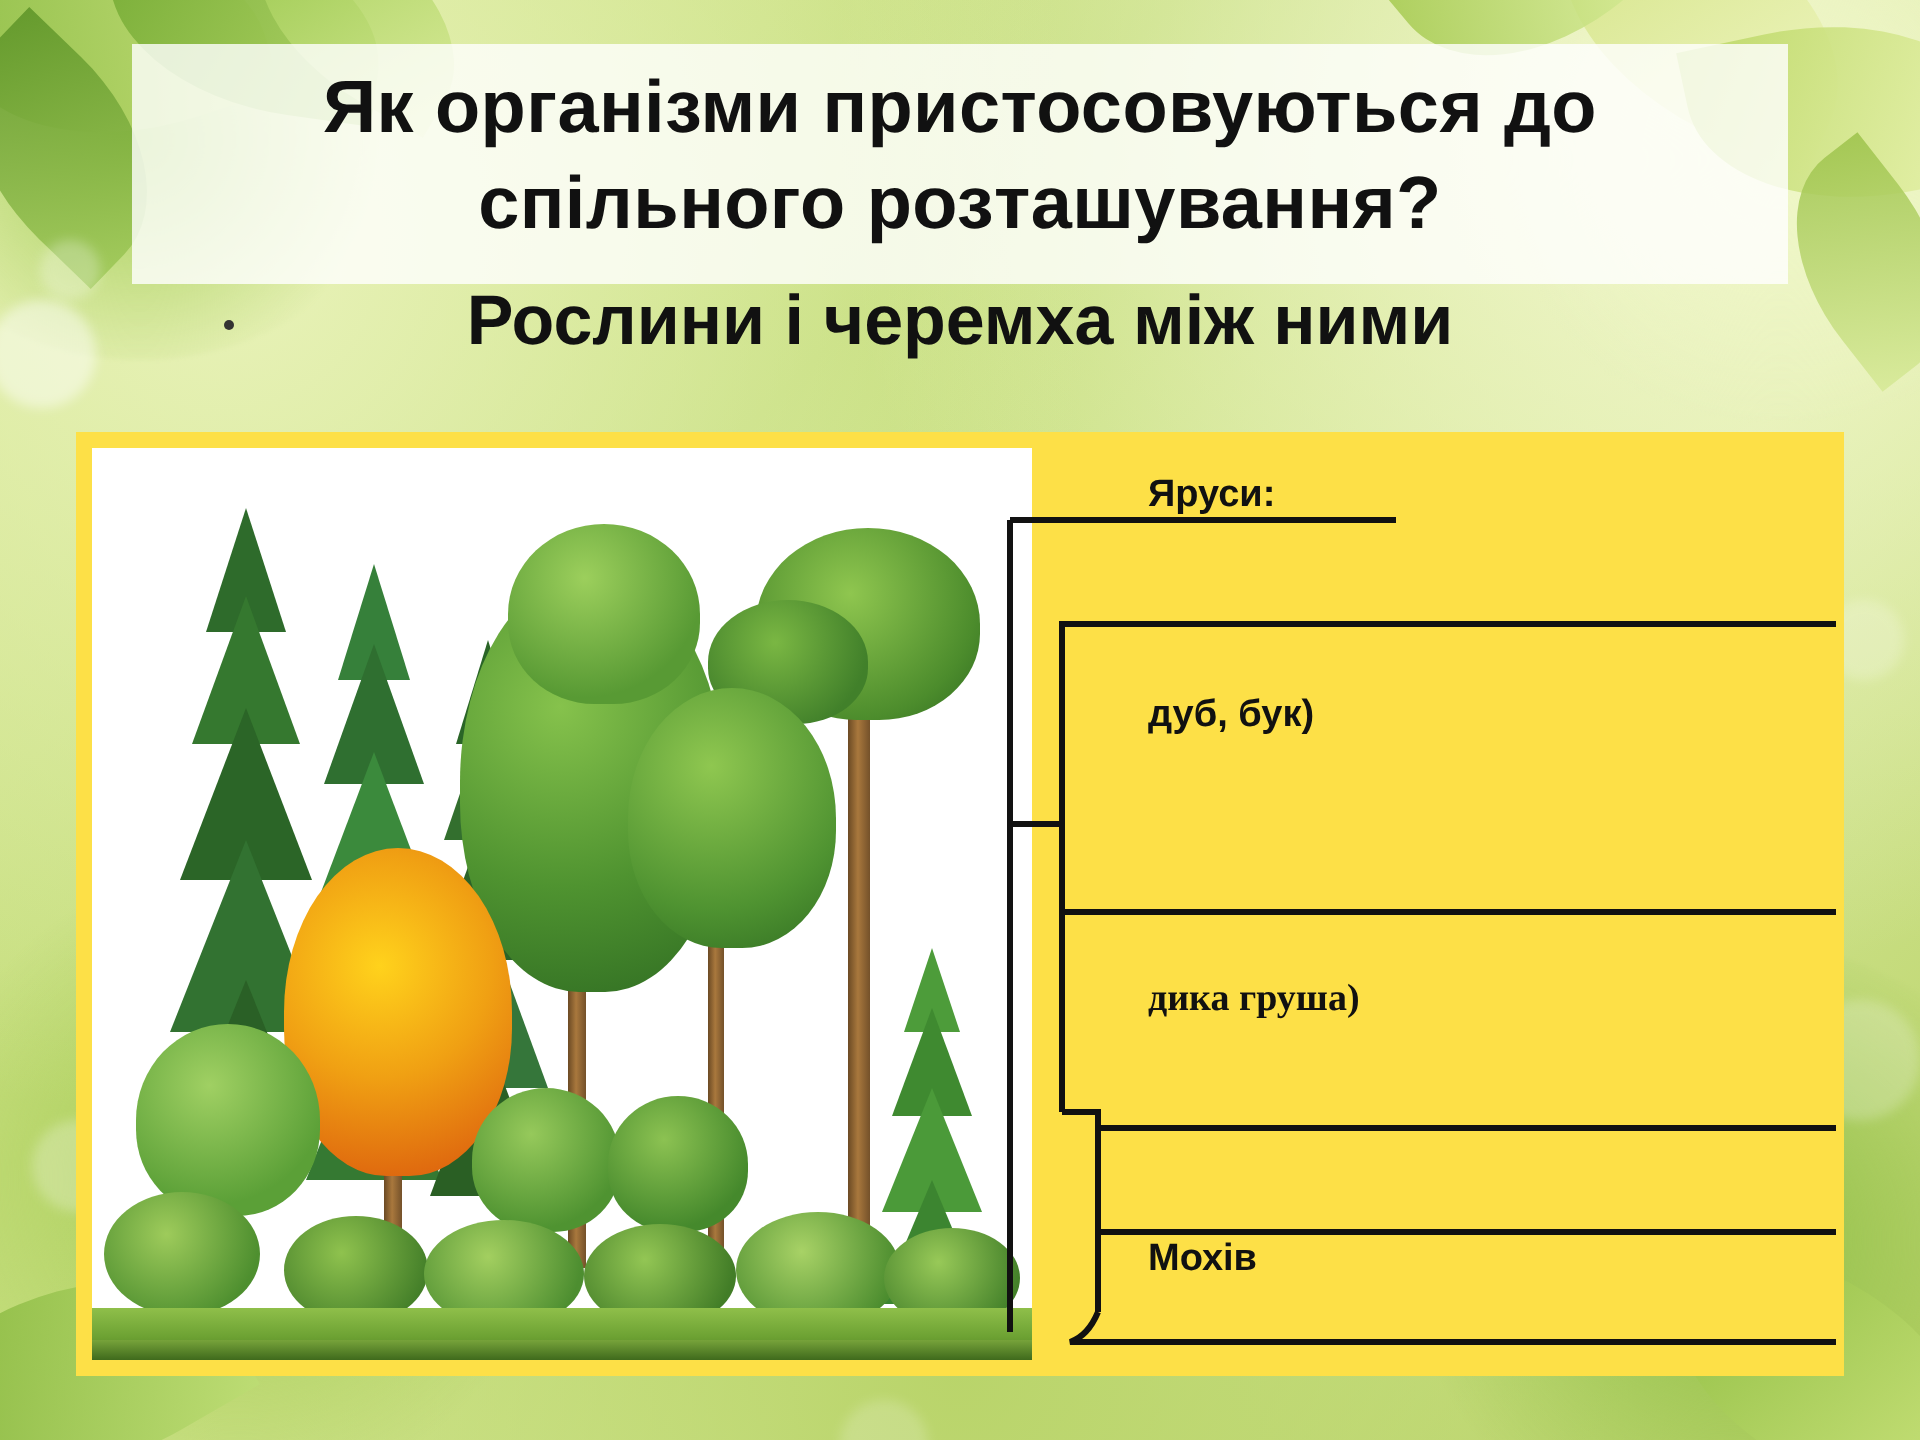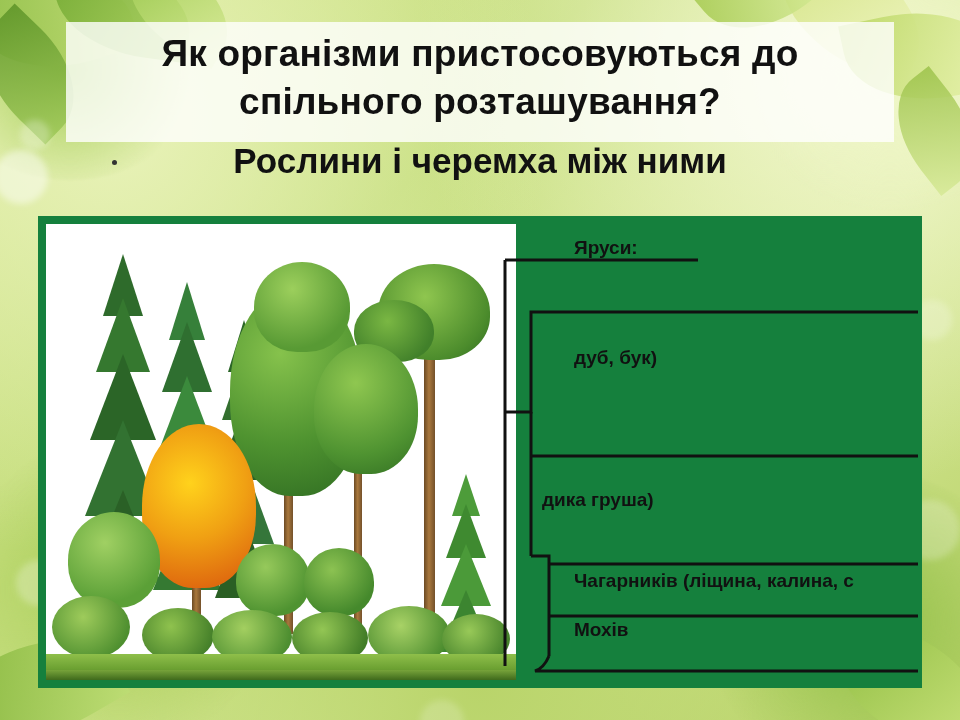--- a/index.html
+++ b/index.html
@@ -46,21 +46,21 @@
   }
   
   #subtitle-bullet{
     position:absolute;left:112px;top:160px;width:5px;height:5px;border-radius:50%;
     background:#333;
   }
 
   
   #figure-card{
     position:absolute;left:38px;top:216px;width:884px;height:472px;
-    background:#15803d;
+    background:#fde047;
     overflow:hidden;
   }
   #figure-inner{position:absolute;inset:0;}
 
   
   #scene{
     position:absolute;left:8px;top:8px;width:470px;height:456px;
     overflow:hidden;
   }
   .sky{position:absolute;inset:0;background:#ffffff;}
@@ -219,20 +219,19 @@
 
       <path d="M511 400 L880 400" stroke="#111" stroke-width="3" fill="none"></path>
 
       <path d="M511 440 Q506 452 497 455 L880 455" stroke="#111" stroke-width="3" fill="none"></path>
     </svg>
 
     <div class="label head" style="left:536px;top:20px;">Яруси:</div>
 
     <div class="label" style="left:536px;top:130px;">дуб, бук)</div>
 
-    <div class="label" style="left:504px;top:272px;">дика груша)</div>
-
-    <div class="label" style="left:536px;top:353px;">Чагарників (ліщина, калина, с</div>
+    <div class="label" style="left:536px;top:272px;font-family:Liberation Serif, serif;">дика груша)</div>
+
 
     <div class="label" style="left:536px;top:402px;">Мохів</div>
 
   </div>
 </div>
 
 </body></html>

